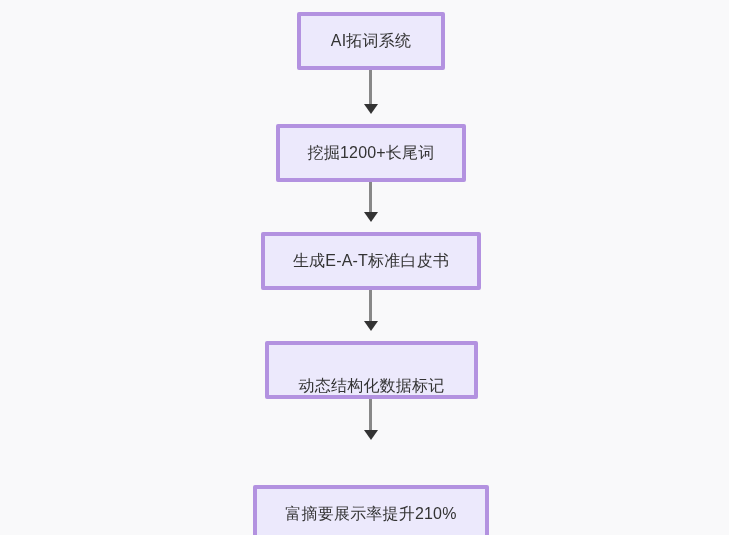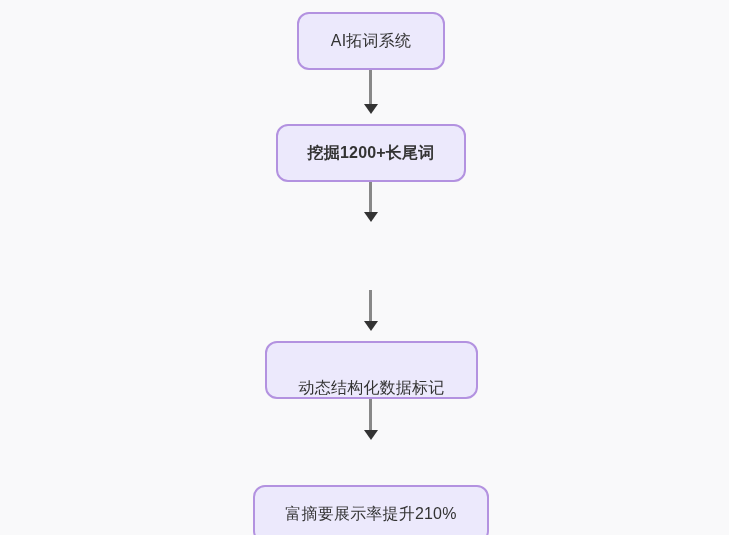--- a/index.html
+++ b/index.html
@@ -15,22 +15,22 @@
   }
   #flowchart {
     position: relative;
     width: 729px;
     height: 535px;
   }
   .node {
     position: absolute;
     box-sizing: border-box;
     background: #ece9fc;
-    border: 2px solid #a3a3a3;
-    border-radius: 12px;
+    border: 4px solid #a3a3a3;
+    border-radius: 2px;
     display: flex;
     align-items: center;
     justify-content: center;
     color: #333333;
     font-size: 16px;
     line-height: 1.2;
     letter-spacing: 0.2px;
     white-space: nowrap;
   }
   .node-label {
@@ -55,27 +55,30 @@
 
 <div id="flowchart">
 
   <div class="node" style="left: 297px; top: 12px; width: 148px; height: 58px; background: rgb(236, 233, 252); border-color: rgb(179, 146, 224); color: rgb(51, 51, 51);">
     <span class="node-label">AI拓词系统</span>
   </div>
 
   <div class="edge" style="left: 369px; top: 70px; height: 36px; background: rgb(136, 136, 136);"></div>
   <div class="arrowhead" style="left: 364px; top: 104px; border-top-color: rgb(51, 51, 51);"></div>
 
-  <div class="node" style="left: 276px; top: 124px; width: 190px; height: 58px; background: rgb(236, 233, 252); border-color: rgb(179, 146, 224); color: rgb(51, 51, 51); font-weight: bold;">
+  <div class="node" style="left: 276px; top: 124px; width: 190px; height: 58px; background: rgb(236, 233, 252); border-color: rgb(179, 146, 224); color: rgb(51, 51, 51);">
     <span class="node-label">挖掘1200+长尾词</span>
   </div>
 
   <div class="edge" style="left: 369px; top: 182px; height: 32px; background: rgb(136, 136, 136);"></div>
   <div class="arrowhead" style="left: 364px; top: 212px; border-top-color: rgb(51, 51, 51);"></div>
 
+  <div class="node" style="left: 261px; top: 232px; width: 220px; height: 58px; background: rgb(236, 233, 252); border-color: rgb(179, 146, 224); color: rgb(51, 51, 51);">
+    <span class="node-label">生成E-A-T标准白皮书</span>
+  </div>
 
   <div class="edge" style="left: 369px; top: 290px; height: 33px; background: rgb(136, 136, 136);"></div>
   <div class="arrowhead" style="left: 364px; top: 321px; border-top-color: rgb(51, 51, 51);"></div>
 
   <div class="node" style="left: 265px; top: 341px; width: 213px; height: 58px; background: rgb(236, 233, 252); border-color: rgb(179, 146, 224); color: rgb(51, 51, 51); align-items: flex-end;">
     <span class="node-label">动态结构化数据标记</span>
   </div>
 
   <div class="edge" style="left: 369px; top: 399px; height: 33px; background: rgb(136, 136, 136);"></div>
   <div class="arrowhead" style="left: 364px; top: 430px; border-top-color: rgb(51, 51, 51);"></div>

